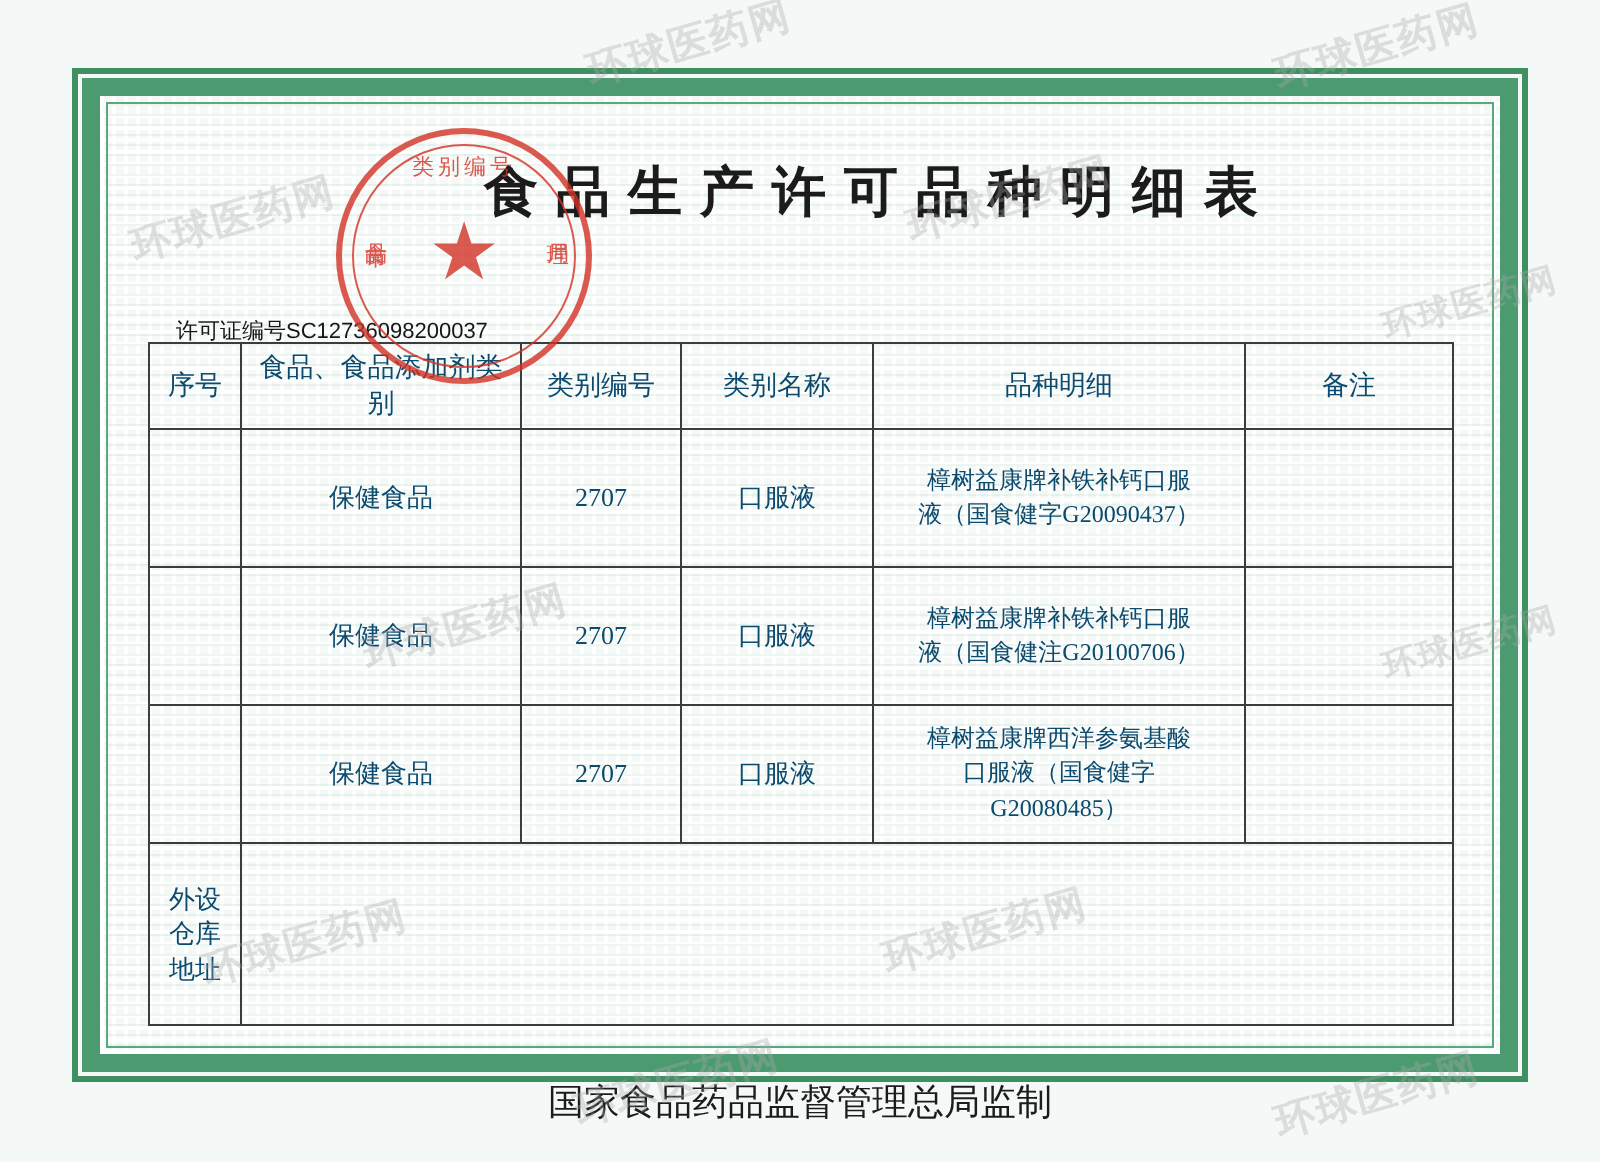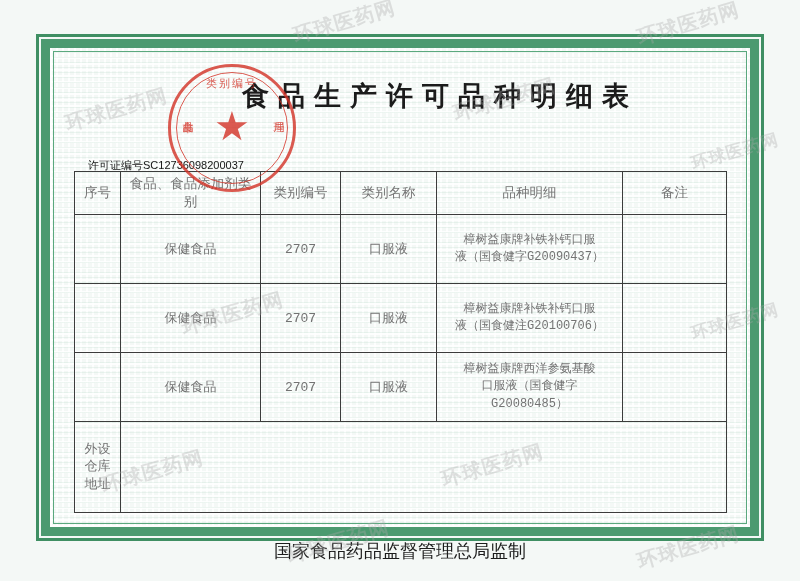--- a/index.html
+++ b/index.html
@@ -92,23 +92,23 @@
   }
 
   
   .tbl {
     position: absolute;
     left: 74px;
     top: 171px;
     width: 652px;
     border-collapse: collapse;
     table-layout: fixed;
-    font-family: Liberation Mono, monospace;
+    font-family: Liberation Serif, serif;
     font-size: 13px;
-    color: #737373;
+    color: #0c4a6e;
     background: transparent;
   }
   .tbl td, .tbl th {
     border: 1px solid #3c3c3c;
     padding: 3px 4px;
     text-align: center;
     vertical-align: middle;
     font-weight: normal;
   }
   .tbl thead td {

